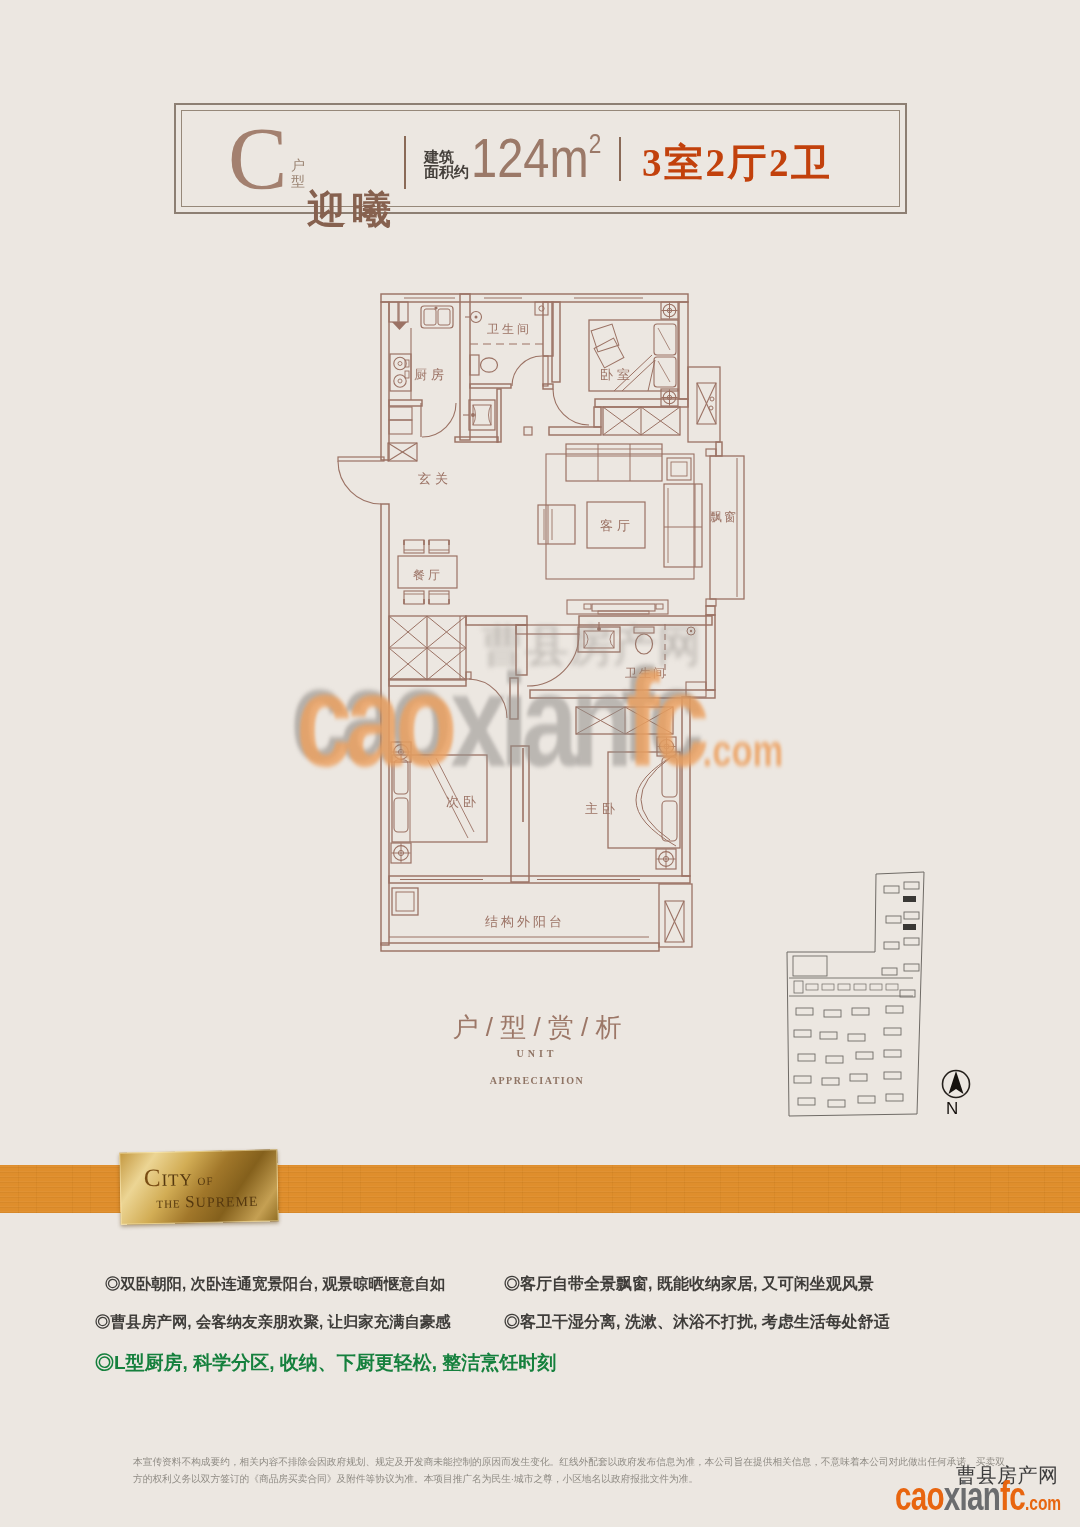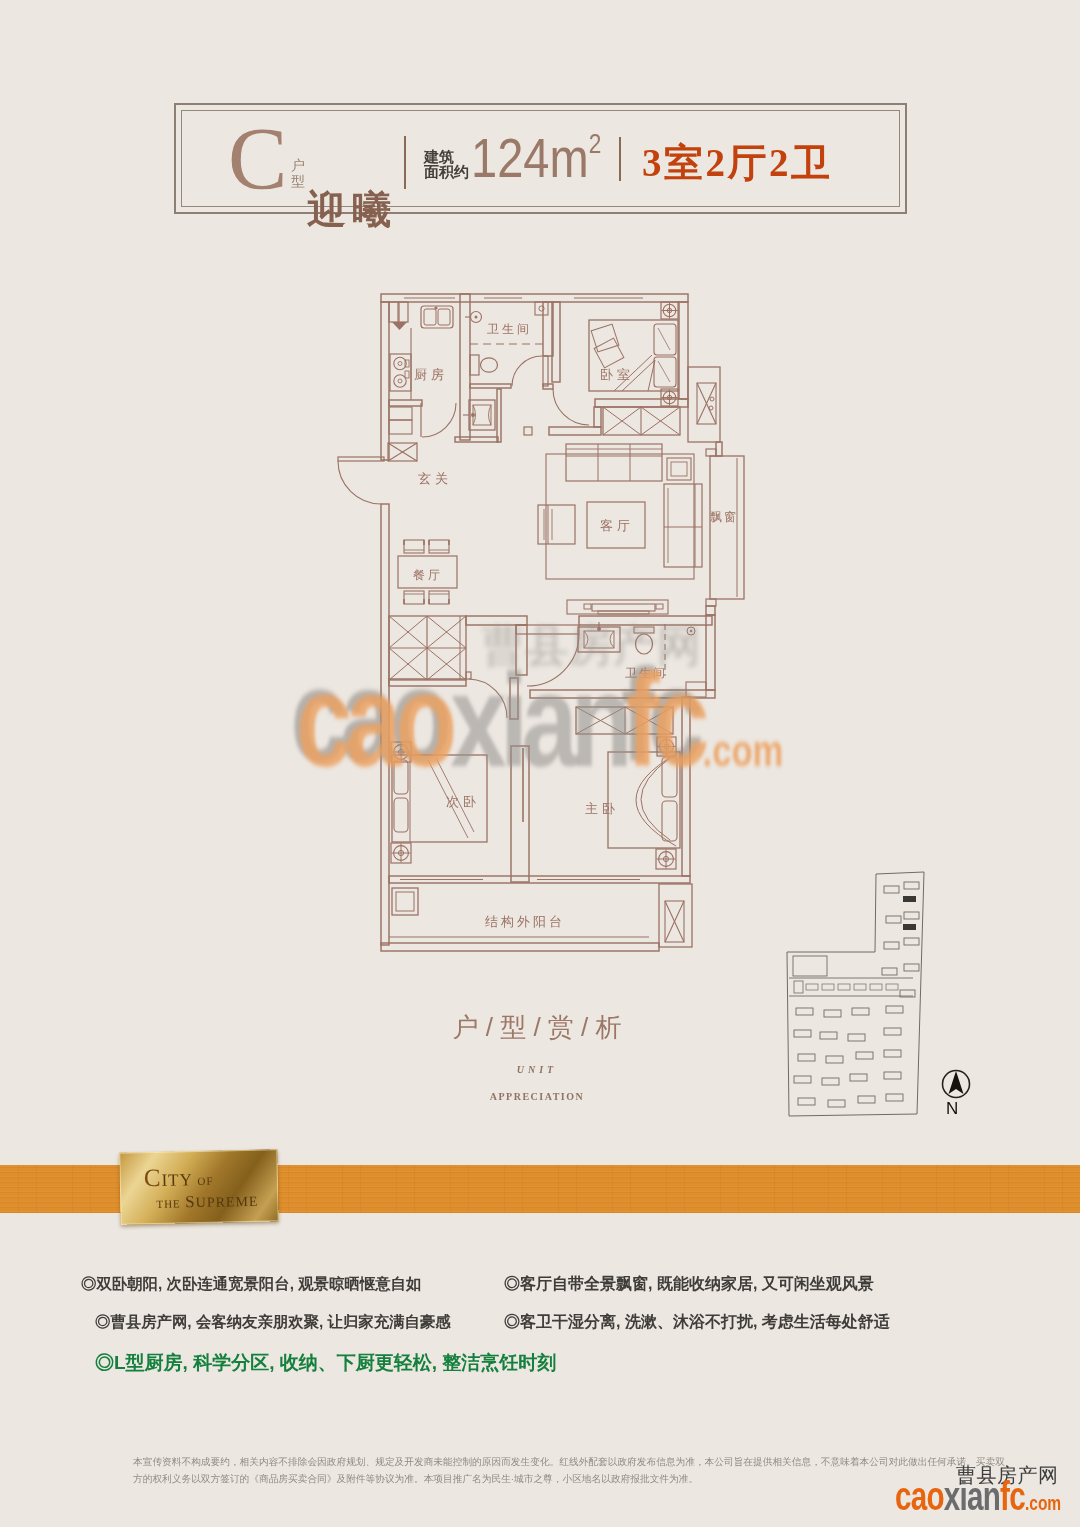--- a/index.html
+++ b/index.html
@@ -657,36 +657,36 @@
 </svg>
 
 <div class="abs" style="left:481px;top:617px;font-size:44px;color:rgba(150,144,138,0.55);letter-spacing:0px;filter:blur(2.5px);font-weight:500;">曹县房产网</div>
 
 <div class="abs" style="left:296px;top:645px;font-size:132px;font-weight:bold;letter-spacing:-9px;filter:blur(2px);white-space:nowrap;transform:scaleX(0.77);transform-origin:left top;">
   <span style="color:rgba(236,160,95,0.82);text-shadow:-7px -5px 2px rgba(128,122,116,0.5);">cao</span><span style="color:rgba(148,144,140,0.55);">xian</span><span style="color:rgba(236,160,95,0.82);text-shadow:-7px -5px 2px rgba(128,122,116,0.5);">fc</span><span style="font-size:45px;color:rgba(236,160,95,0.85);letter-spacing:0;">.com</span>
 </div>
 
 <div class="abs" style="left:397px;top:1010px;width:280px;text-align:center;color:#9c7767;">
   <div style="font-size:26px;letter-spacing:0px;">户 / 型 / 赏 / 析</div>
-  <div style="font-family:'Liberation Serif',serif;font-size:10px;letter-spacing:4px;margin-top:19px;color:#8f7464;font-weight:bold;font-style:italic;">UNIT</div>
+  <div style="font-family:'Liberation Serif',serif;font-size:10px;letter-spacing:4px;margin-top:3px;color:#8f7464;font-weight:bold;">UNIT</div>
   <div style="font-family:'Liberation Serif',serif;font-size:10px;letter-spacing:1.5px;margin-top:16px;color:#8f7464;font-weight:bold;">APPRECIATION</div>
 </div>
 
 <div class="abs" style="left:0;top:1165px;width:1080px;height:48px;background:#df8e2c;
   background-image:repeating-linear-gradient(0deg,rgba(120,70,0,0.08) 0 1px,rgba(255,255,255,0.04) 1px 2px,rgba(0,0,0,0) 2px 5px),repeating-linear-gradient(90deg,rgba(0,0,0,0) 0 18px,rgba(160,95,10,0.10) 18px 19px,rgba(0,0,0,0) 19px 36px,rgba(160,95,10,0.10) 36px 37px,rgba(0,0,0,0) 37px 54px);"></div>
 
 <div class="abs" style="left:120px;top:1151px;width:158px;height:72px;transform:rotate(-1.2deg);
   background:linear-gradient(125deg,#c3973f 0%,#ecd594 18%,#d2ad55 36%,#a1772a 54%,#84601c 70%,#c5a053 88%,#8f6c22 100%);
   box-shadow:0 2px 4px rgba(90,60,10,0.45), inset 0 0 0 1px rgba(255,240,190,0.55);
   font-family:'Liberation Serif',serif;color:#55380f;">
   <div style="margin:12px 0 0 24px;font-size:17px;letter-spacing:1px;"><span style="font-size:25px;color:#7a4d14;">C</span>ITY <span style="font-size:11px;">OF</span></div>
   <div style="margin:1px 0 0 36px;font-size:14px;letter-spacing:1px;"><span style="font-size:11px;">THE</span> <span style="font-size:17px;">S</span>UPREME</div>
 </div>
 
-<div class="abs" style="left:81px;top:1274px;font-size:15.4px;color:#3f3d3a;font-weight:600;">◎双卧朝阳, 次卧连通宽景阳台, 观景晾晒惬意自如</div>
+<div class="abs" style="left:105px;top:1274px;font-size:15.4px;color:#3f3d3a;font-weight:600;">◎双卧朝阳, 次卧连通宽景阳台, 观景晾晒惬意自如</div>
 <div class="abs" style="left:95px;top:1312px;font-size:15.4px;color:#3f3d3a;font-weight:600;">◎曹县房产网, 会客纳友亲朋欢聚, 让归家充满自豪感</div>
 <div class="abs" style="left:95px;top:1350px;font-size:19px;color:#15803d;font-weight:600;">◎L型厨房, 科学分区, 收纳、下厨更轻松, 整洁烹饪时刻</div>
 
 <div class="abs" style="left:504px;top:1274px;font-size:16px;color:#3f3d3a;font-weight:600;text-align:center;">◎客厅自带全景飘窗, 既能收纳家居, 又可闲坐观风景</div>
 <div class="abs" style="left:504px;top:1312px;font-size:16px;color:#3f3d3a;font-weight:600;">◎客卫干湿分离, 洗漱、沐浴不打扰, 考虑生活每处舒适</div>
 
 <div class="abs" style="left:93px;top:1453px;width:940px;text-align:left;font-size:9.7px;color:#8f8b84;line-height:17.3px;letter-spacing:0px;white-space:nowrap;margin-left:40px;">本宣传资料不构成要约，相关内容不排除会因政府规划、规定及开发商未能控制的原因而发生变化。红线外配套以政府发布信息为准，本公司旨在提供相关信息，不意味着本公司对此做出任何承诺。买卖双<br>方的权利义务以双方签订的《商品房买卖合同》及附件等协议为准。本项目推广名为民生·城市之尊，小区地名以政府报批文件为准。</div>
 
 <div class="abs" style="left:956px;top:1462px;font-size:20px;color:#3d3d3d;letter-spacing:0.5px;">曹县房产网</div>
 <div class="abs" style="left:895px;top:1474px;font-size:40px;font-weight:bold;letter-spacing:-1px;white-space:nowrap;transform:scaleX(0.74);transform-origin:left top;">

